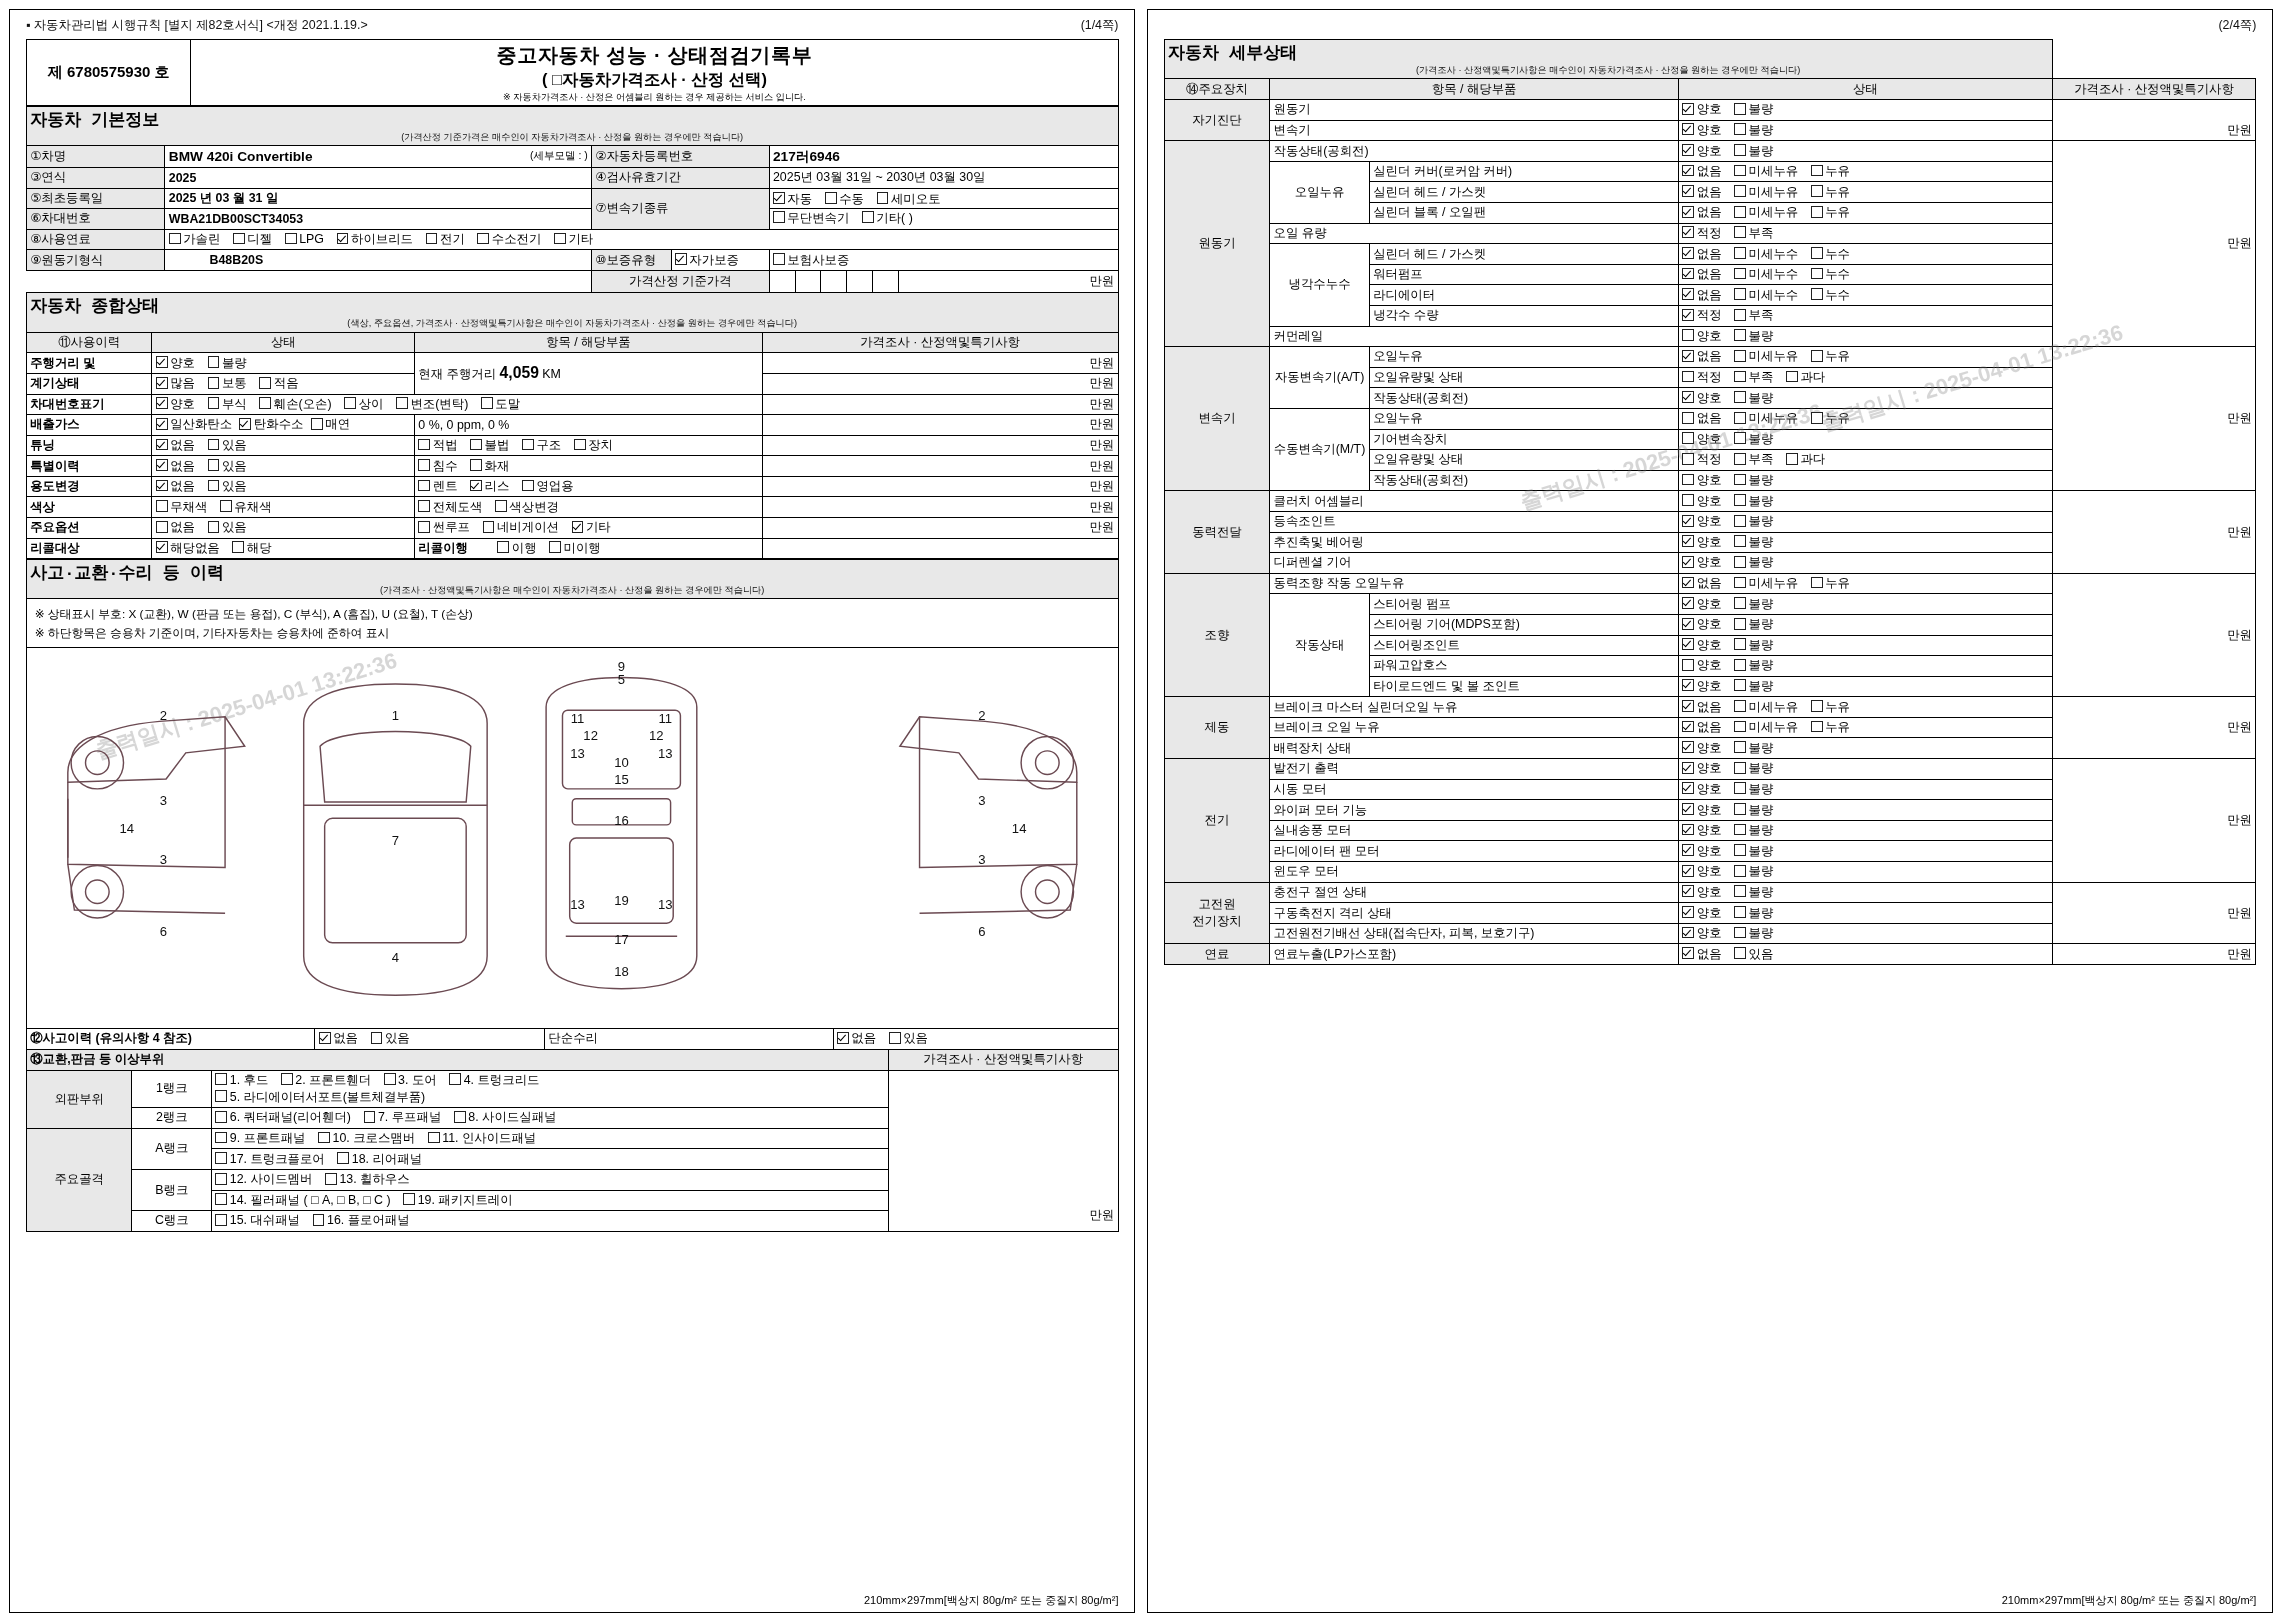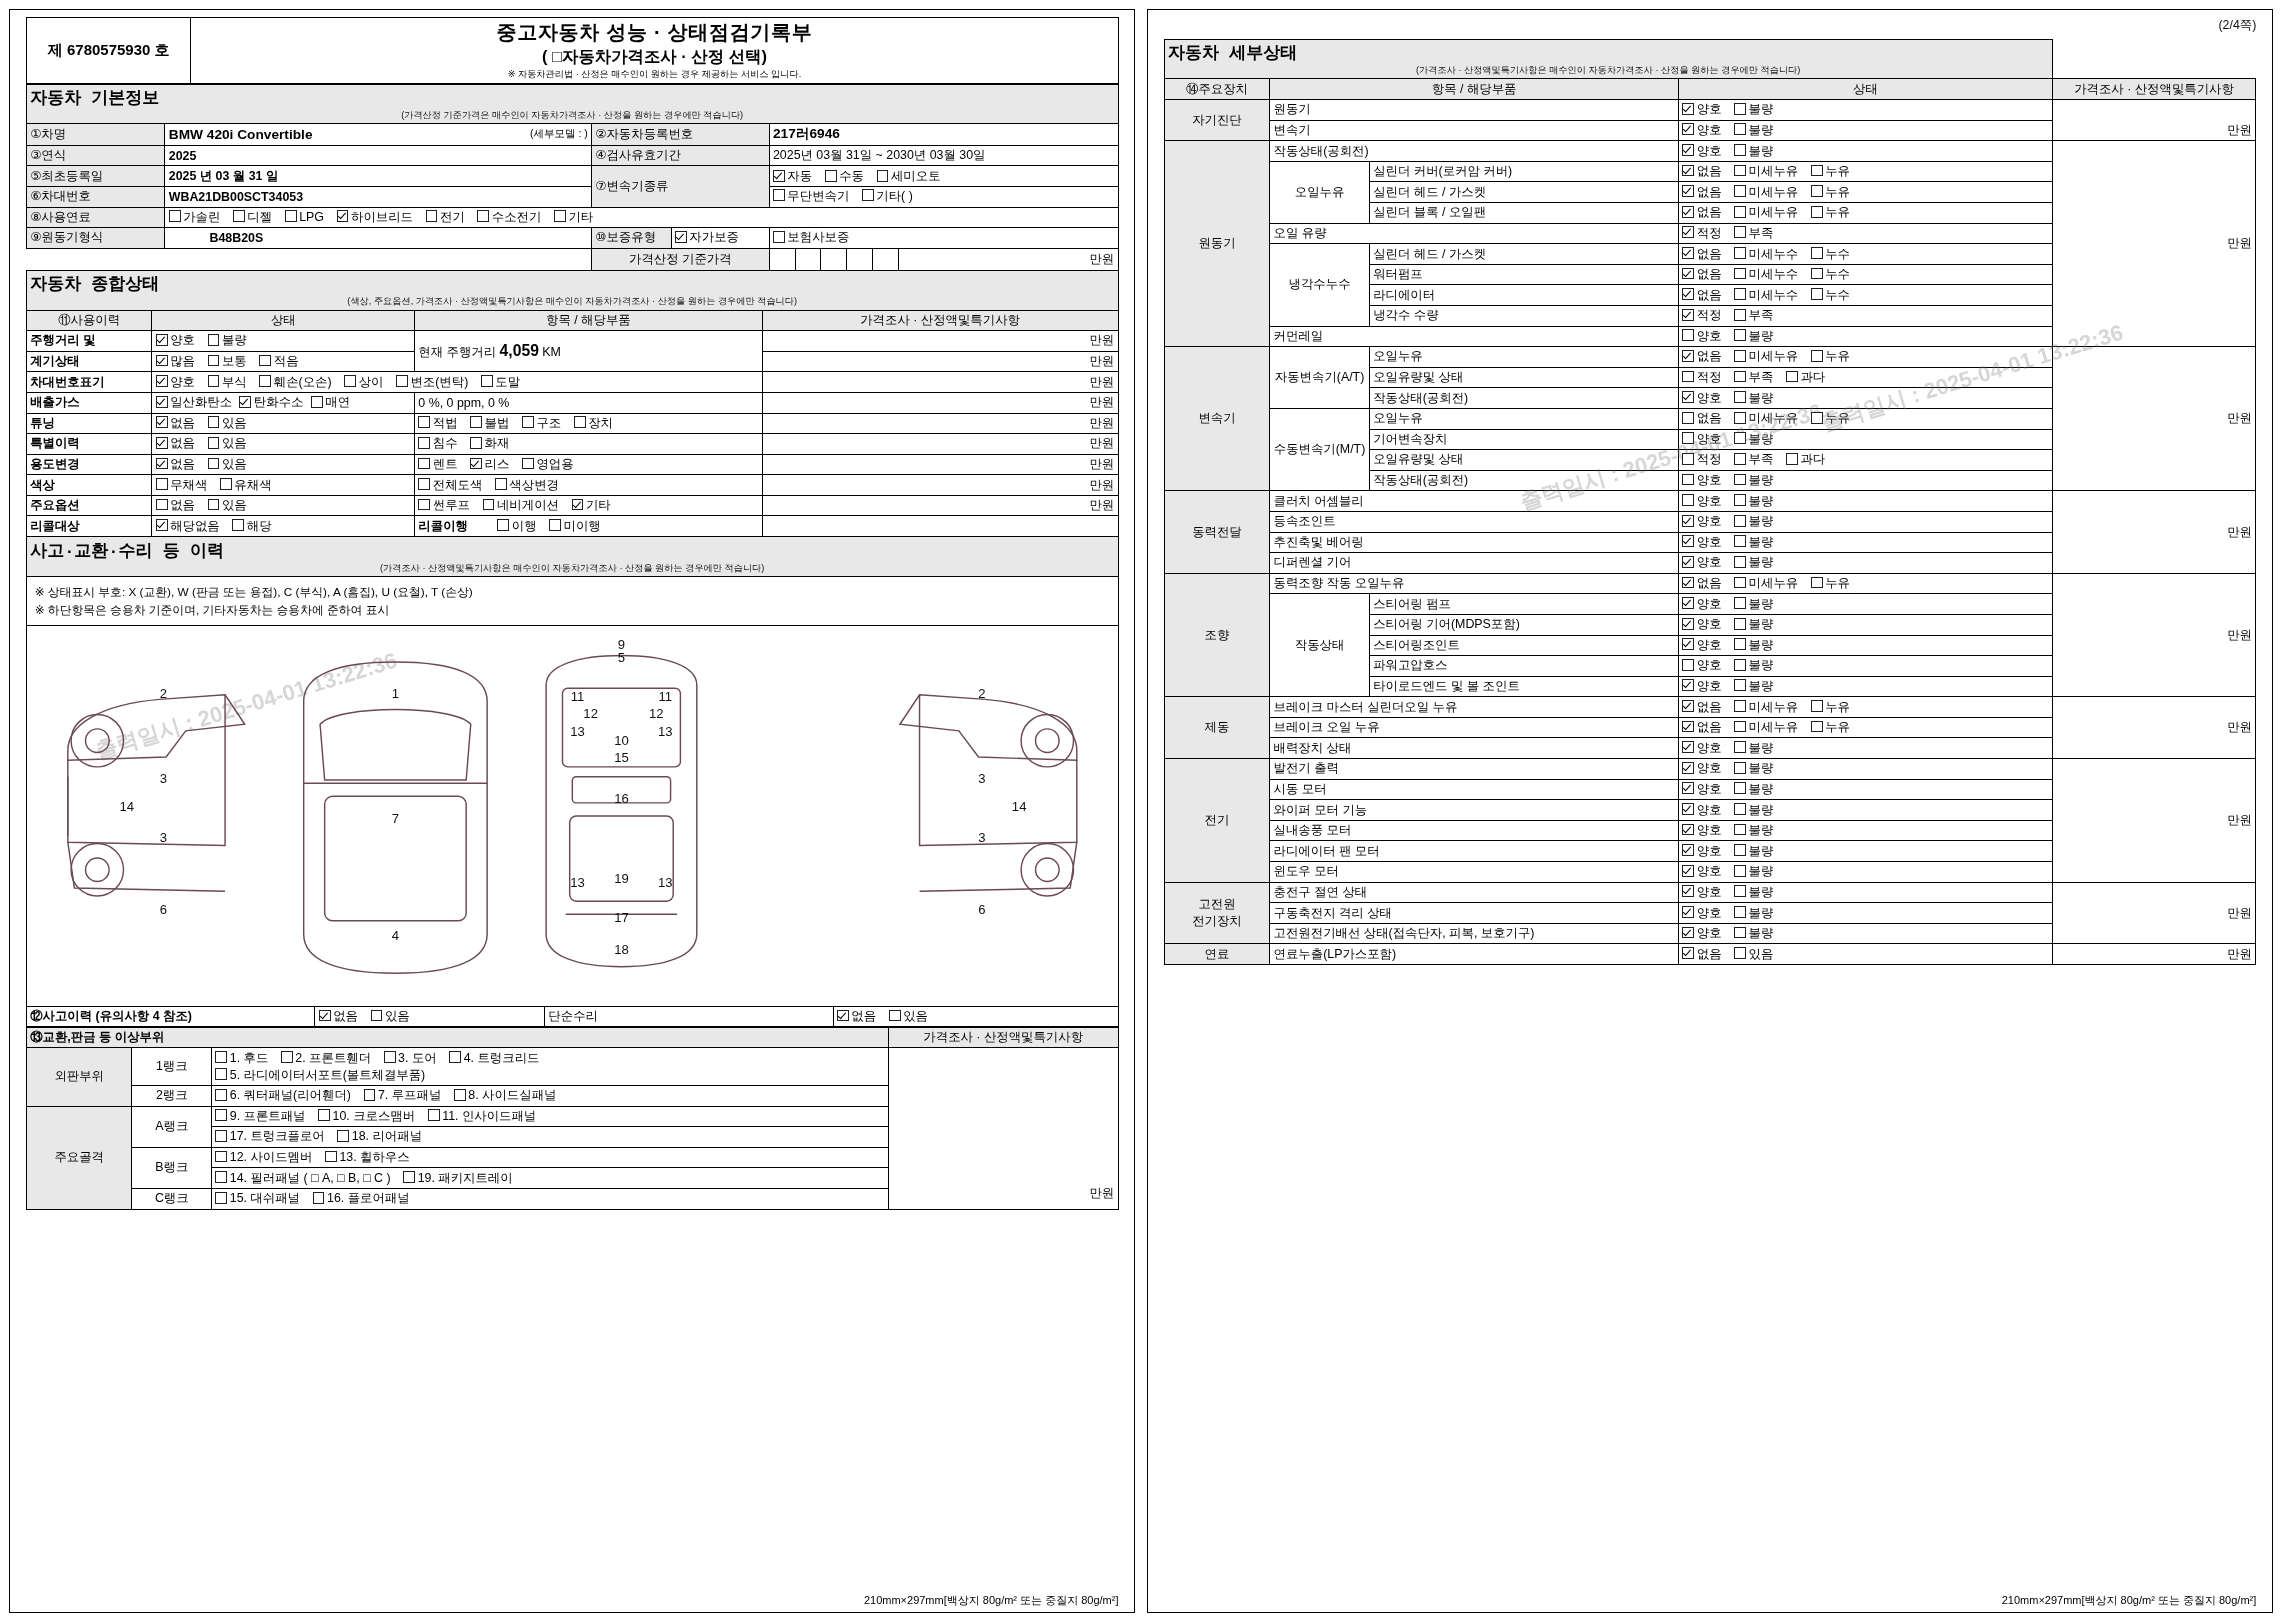--- a/index.html
+++ b/index.html
@@ -32,31 +32,35 @@
   .bulletline{font-size:11.8px;margin:2.6px 0 0 1.3px;}
 </style>
 </head>
 <body>
 
 <div class="page">
 
   <div class="sheet left" style="border:0.7px solid #000;position:relative;">
     <div class="wm" style="left:79px;top:681px;">출력일시 : 2025-04-01 13:22:36</div>
 
+    <div class="topline">
+      <span class="lbl">▪ 자동차관리법 시행규칙 [별지 제82호서식] &lt;개정 2021.1.19.&gt;</span>
+      <span class="lbl">(1/4쪽)</span>
+    </div>
 
     <table>
       <tbody>
           <tr>
         <td rowspan="2" style="width:157px;height:63px;" class="ctr">
           <span class="b" style="font-size:15px;">제 6780575930 호</span>
         </td>
         <td style="height:43px;">
           <div class="title-main">중고자동차 성능 · 상태점검기록부</div>
           <div class="title-sub">(  □자동차가격조사 · 산정 선택)</div>
-          <div class="tiny" style="text-align:center;">※ 자동차관리법 · 산정은 매수인이 원하는 경우 제공하는 서비스 입니다.</div>
+          <div class="tiny" style="text-align:center;">※ 자동차가격조사 · 산정은 어셈블리 원하는 경우 제공하는 서비스 입니다.</div>
         </td>
       </tr>
     </tbody>
       </table>
 
     <table style="margin-top:-0.7px;">
       <tbody>
           <tr class="gray">
         <td colspan="4" class="ctr">
           <div class="sec-title">자동차 기본정보</div>

